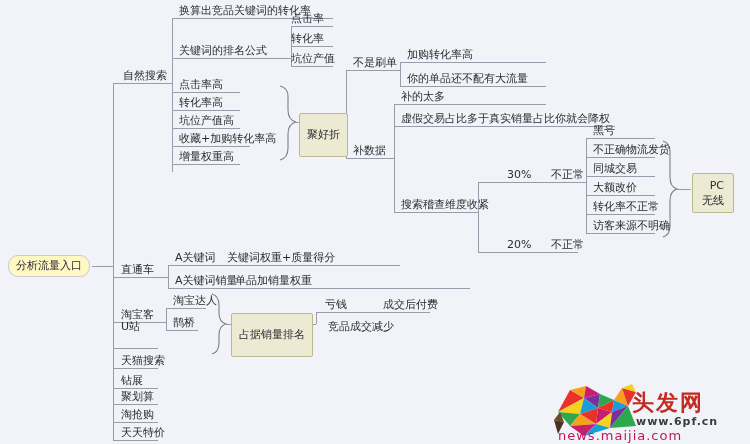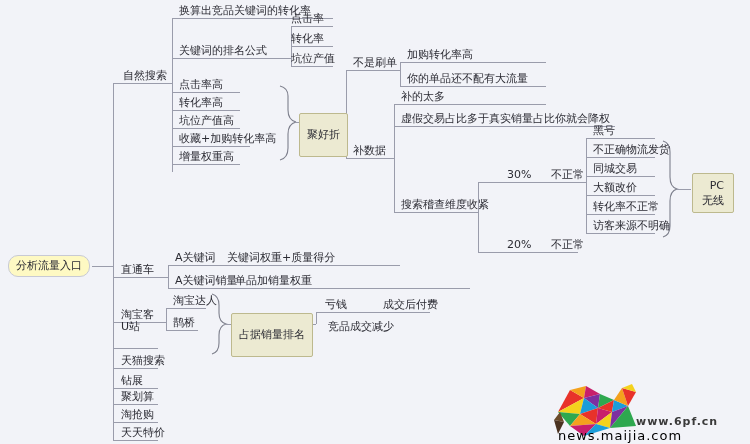--- a/index.html
+++ b/index.html
@@ -60,21 +60,21 @@
   }
   .wm-text {
     position: absolute;
     font-family: "DejaVu Sans", "Liberation Sans", sans-serif;
     letter-spacing: 1px;
     white-space: nowrap;
   }
   #wm-site {
     left: 18px; bottom: 1px;
     font-size: 13px;
-    color: #000000;
+    color: #be185d;
   }
   #wm-url {
     left: 96px; bottom: 16px;
     font-size: 11px;
     font-weight: bold;
     color: #3a3a3a;
   }
   #wm-brand {
     left: 92px; bottom: 26px;
     font-size: 22px;
@@ -274,15 +274,16 @@
       <polygon points="74,18 82,6 88,24" fill="#f4a11d"></polygon>
       <polygon points="88,24 82,6 96,10" fill="#e8322a"></polygon>
       <polygon points="30,44 56,42 44,54" fill="#c81f6b"></polygon>
       <polygon points="44,54 56,42 70,46" fill="#1b9dd9"></polygon>
       <polygon points="20,30 14,38 24,40" fill="#6b4b2a"></polygon>
       <polygon points="24,40 14,38 18,52" fill="#4a3220"></polygon>
       <polygon points="70,46 88,24 96,44" fill="#2ea84f"></polygon>
       <polygon points="96,10 82,6 92,2" fill="#f4d21d"></polygon>
     </g>
   </svg>
+  <div class="wm-text" id="wm-brand">头发网</div>
   <div class="wm-text" id="wm-url">www.6pf.cn</div>
   <div class="wm-text" id="wm-site">news.maijia.com</div>
 </div>
 
 </body></html>

